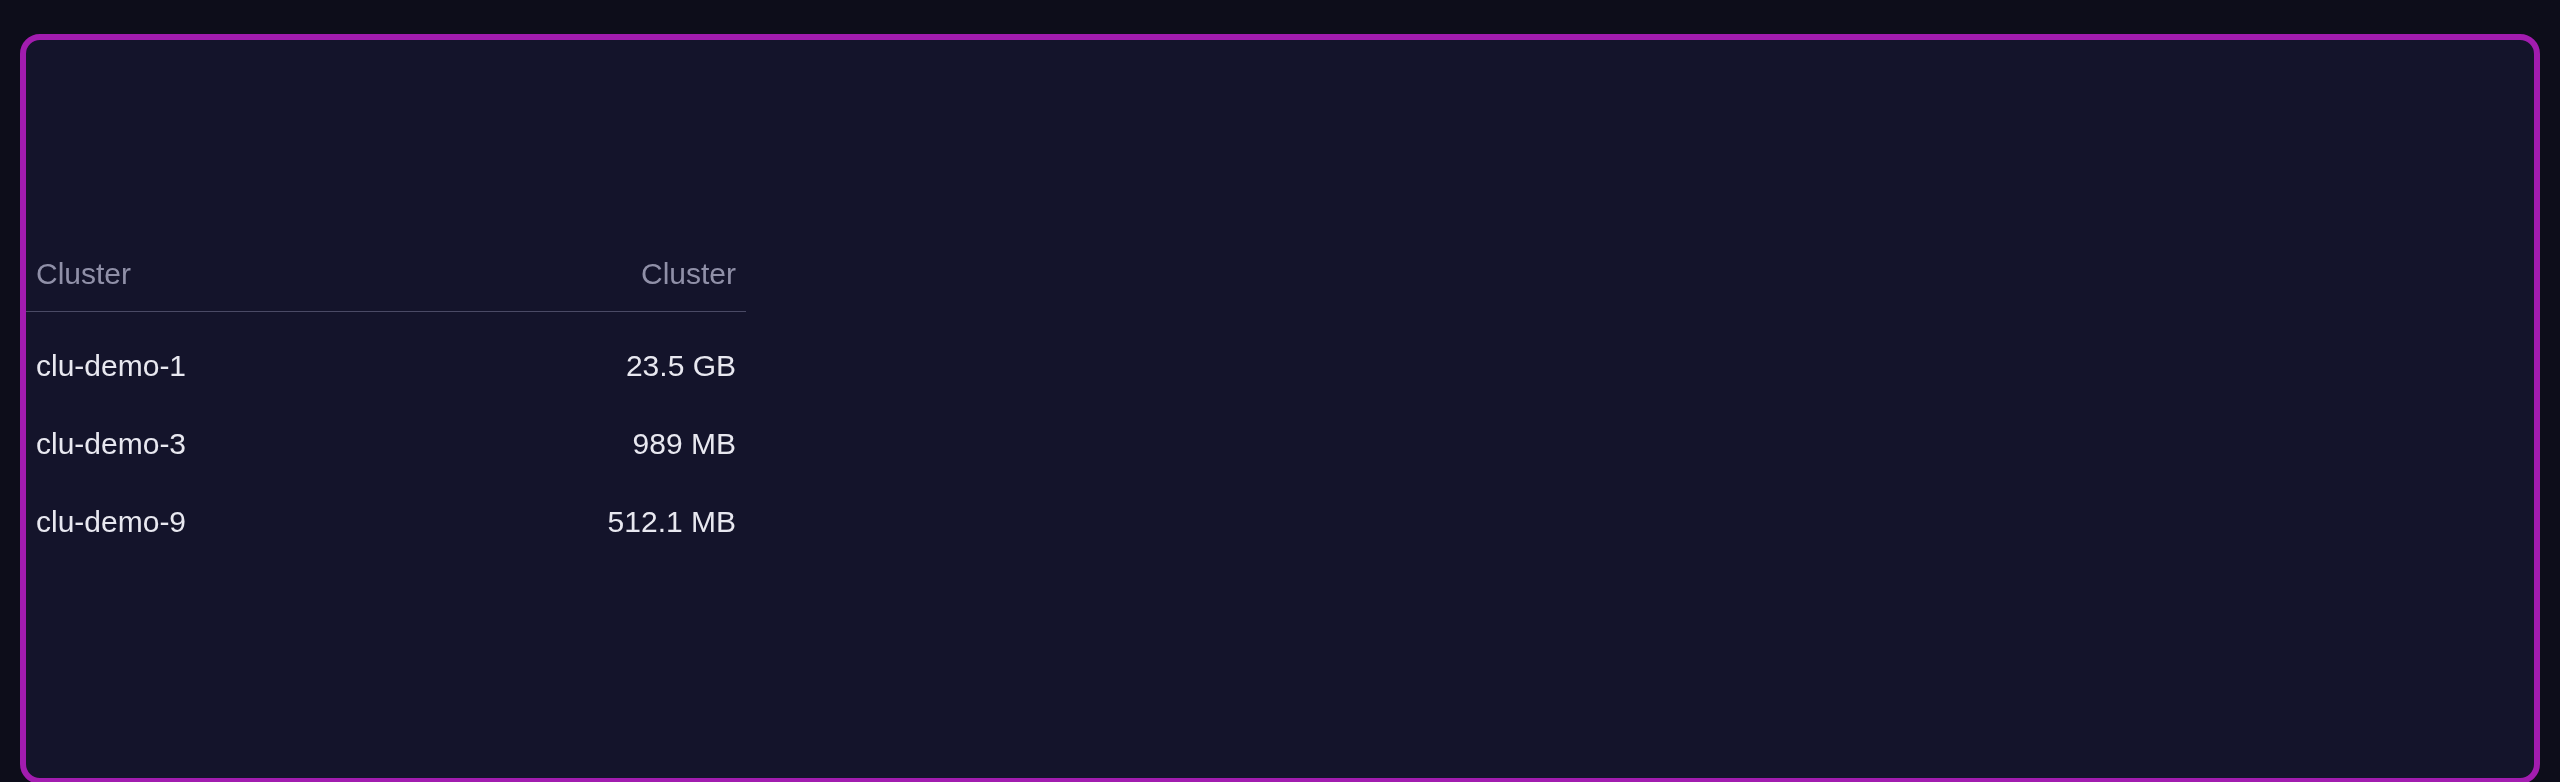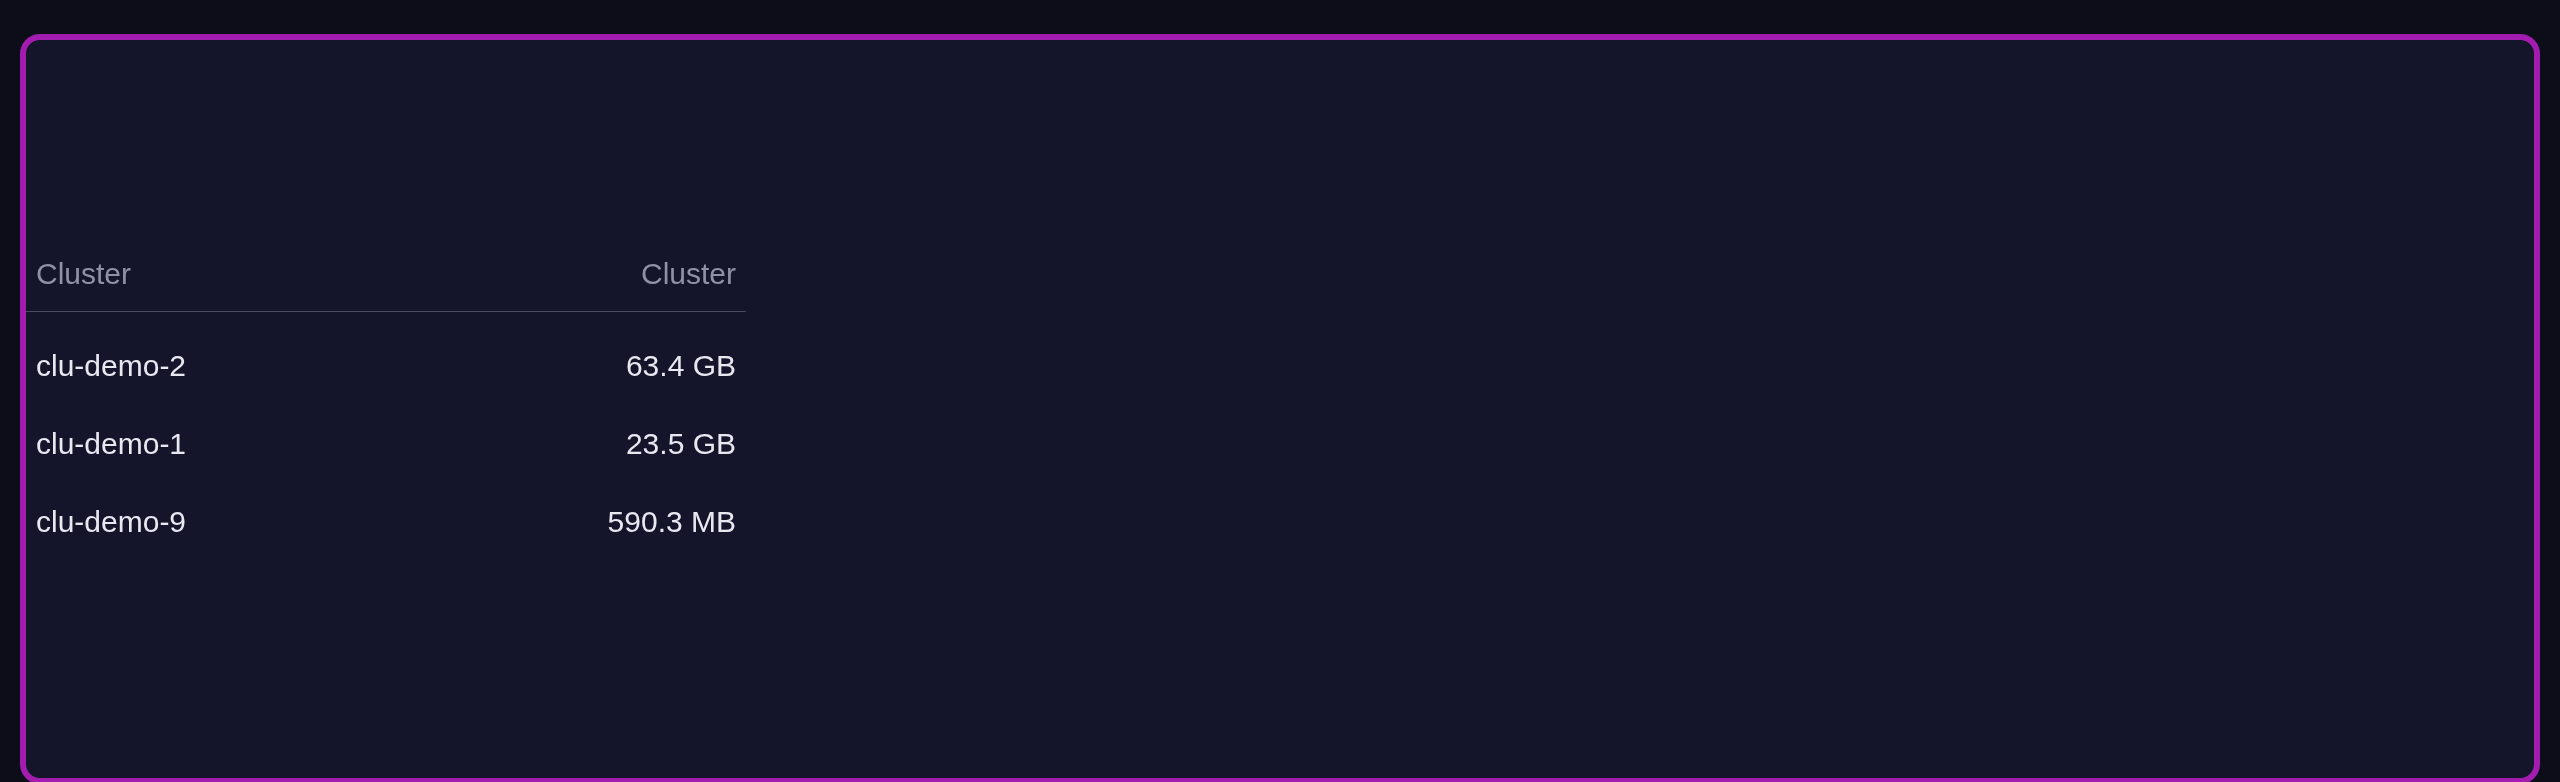--- a/index.html
+++ b/index.html
@@ -73,26 +73,26 @@
 <body>
 
 <div class="panel">
   <div class="table-container">
     <div class="table-header">
       <div class="header-cell">Cluster</div>
       <div class="header-cell">Cluster</div>
     </div>
     <div class="table-body">
       <div class="table-row">
-        <div class="cell-cluster">clu-demo-2</div>
-        <div class="cell-memory">63.4 GB</div>
-      </div>
-      <div class="table-row">
         <div class="cell-cluster">clu-demo-1</div>
         <div class="cell-memory">23.5 GB</div>
       </div>
       <div class="table-row">
+        <div class="cell-cluster">clu-demo-3</div>
+        <div class="cell-memory">989 MB</div>
+      </div>
+      <div class="table-row">
         <div class="cell-cluster">clu-demo-9</div>
-        <div class="cell-memory">590.3 MB</div>
+        <div class="cell-memory">512.1 MB</div>
       </div>
     </div>
   </div>
 </div>
 
 </body></html>

